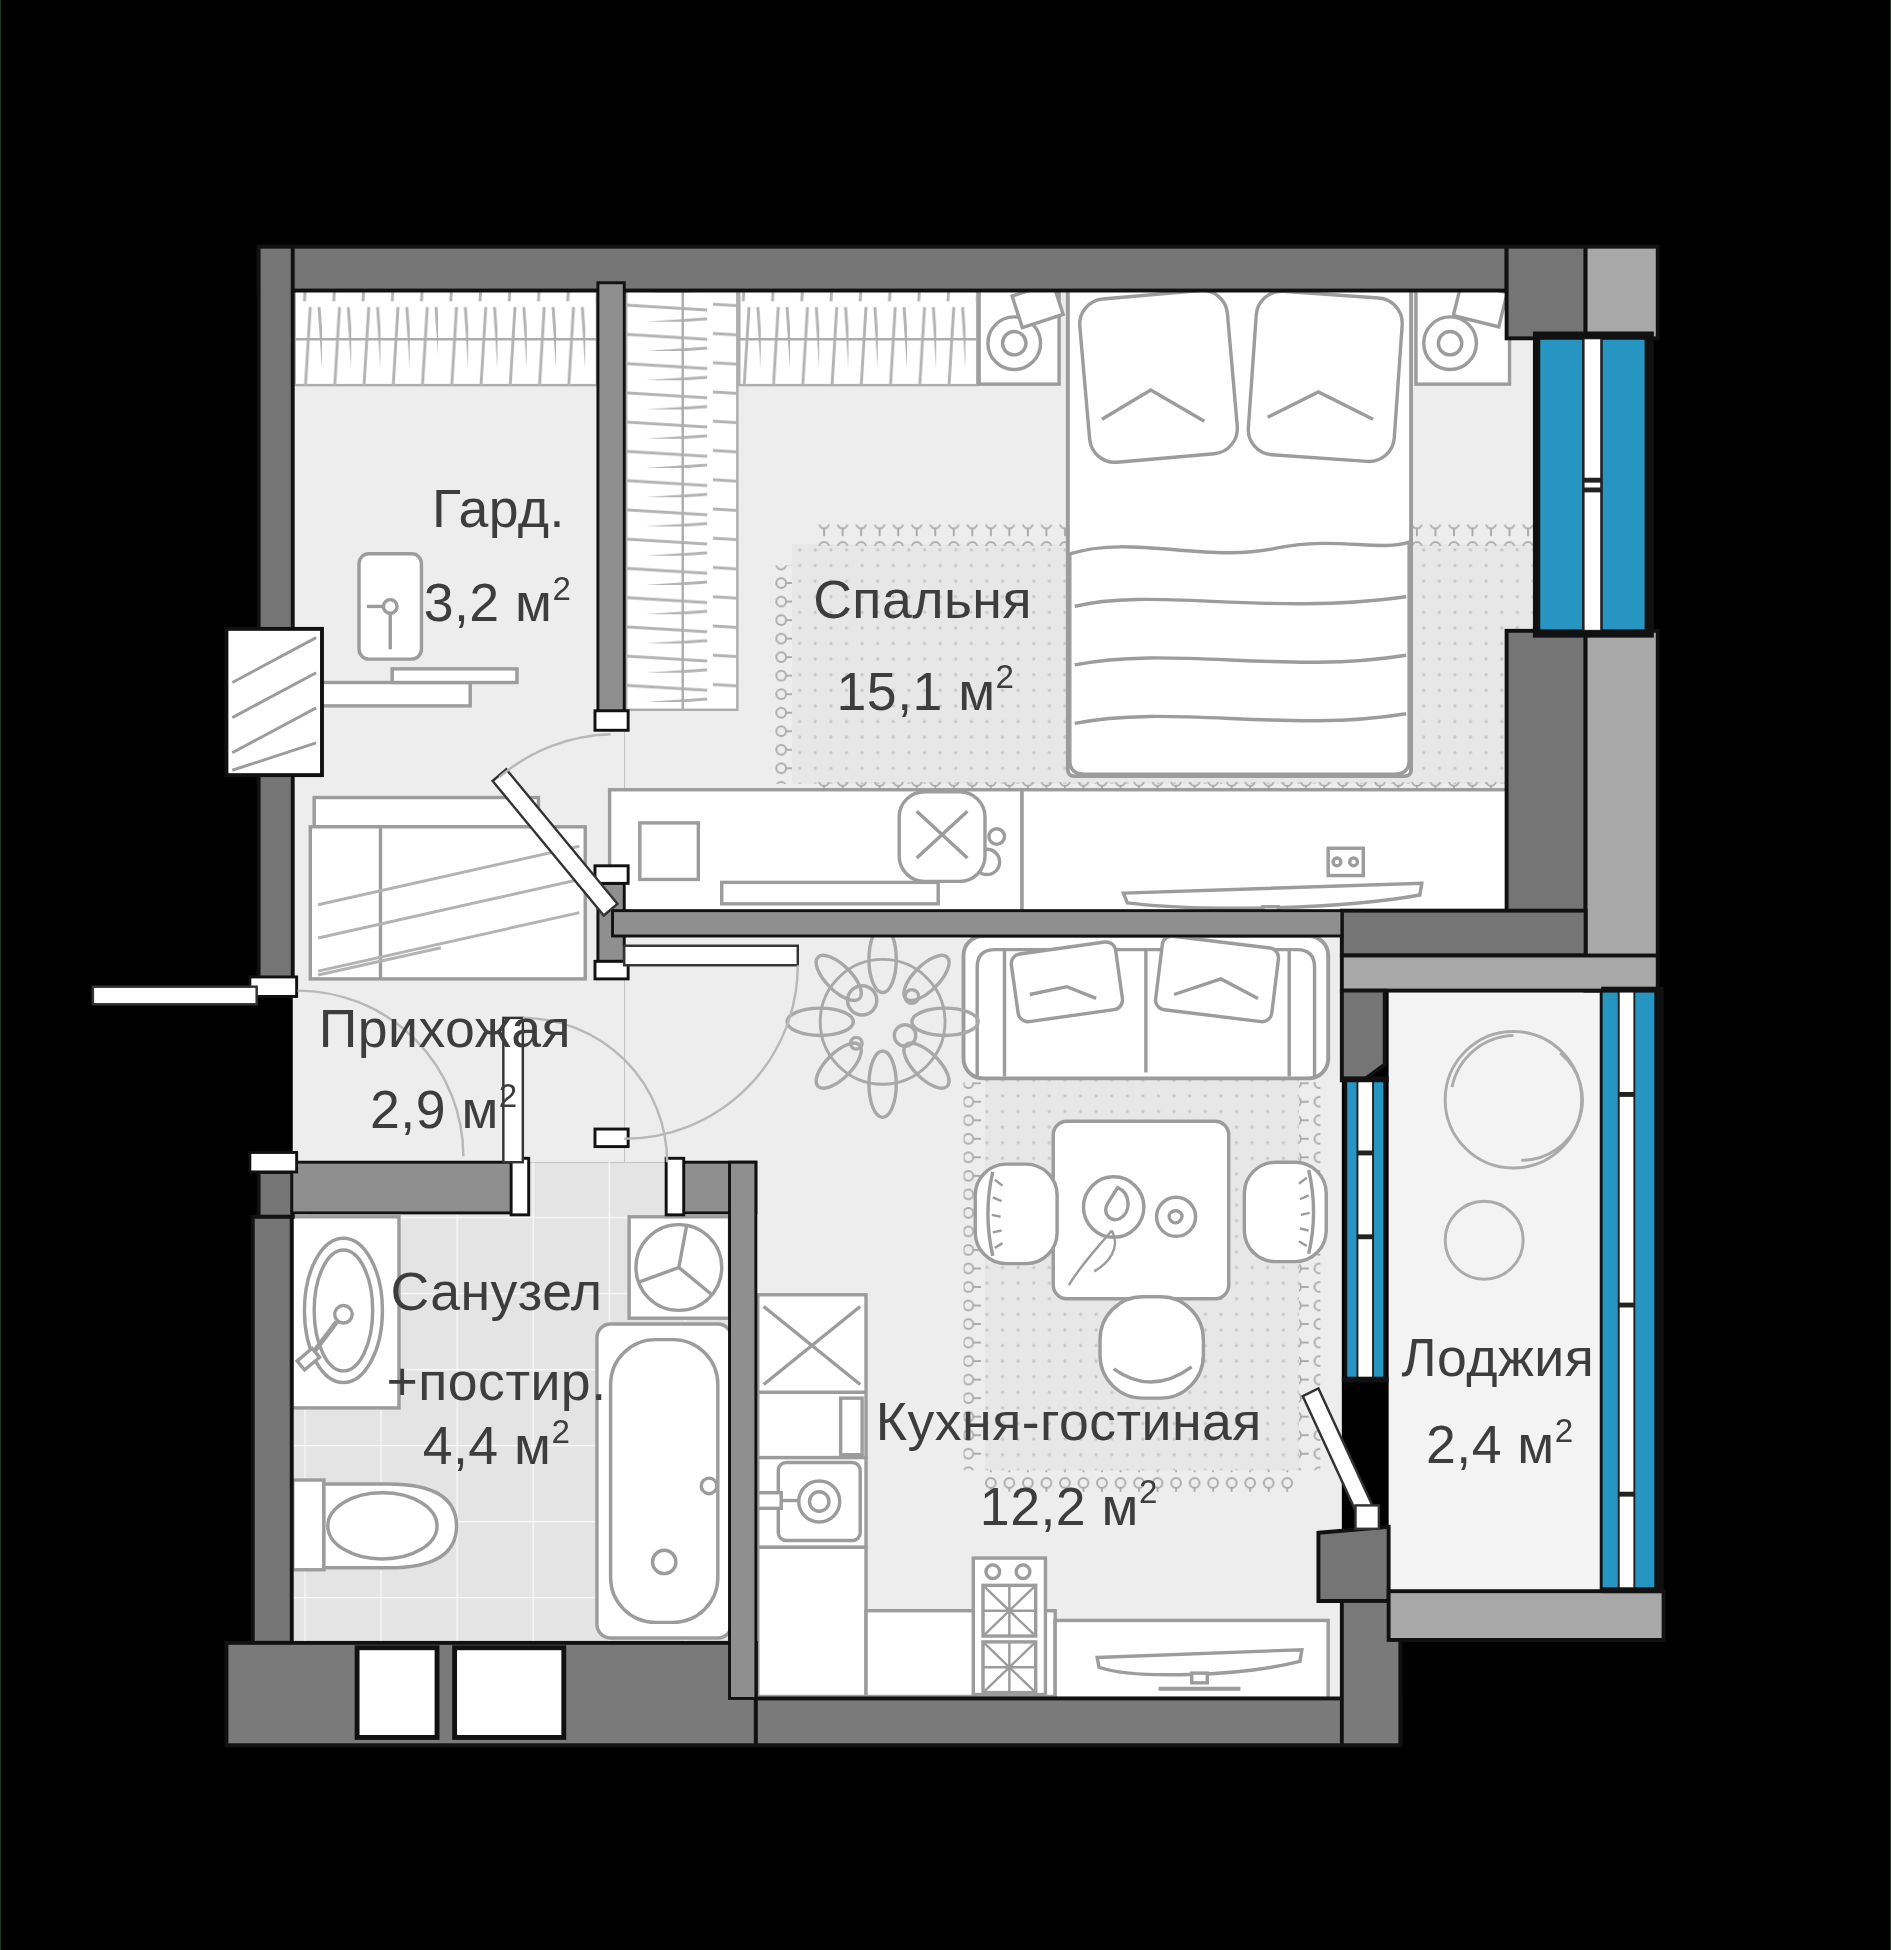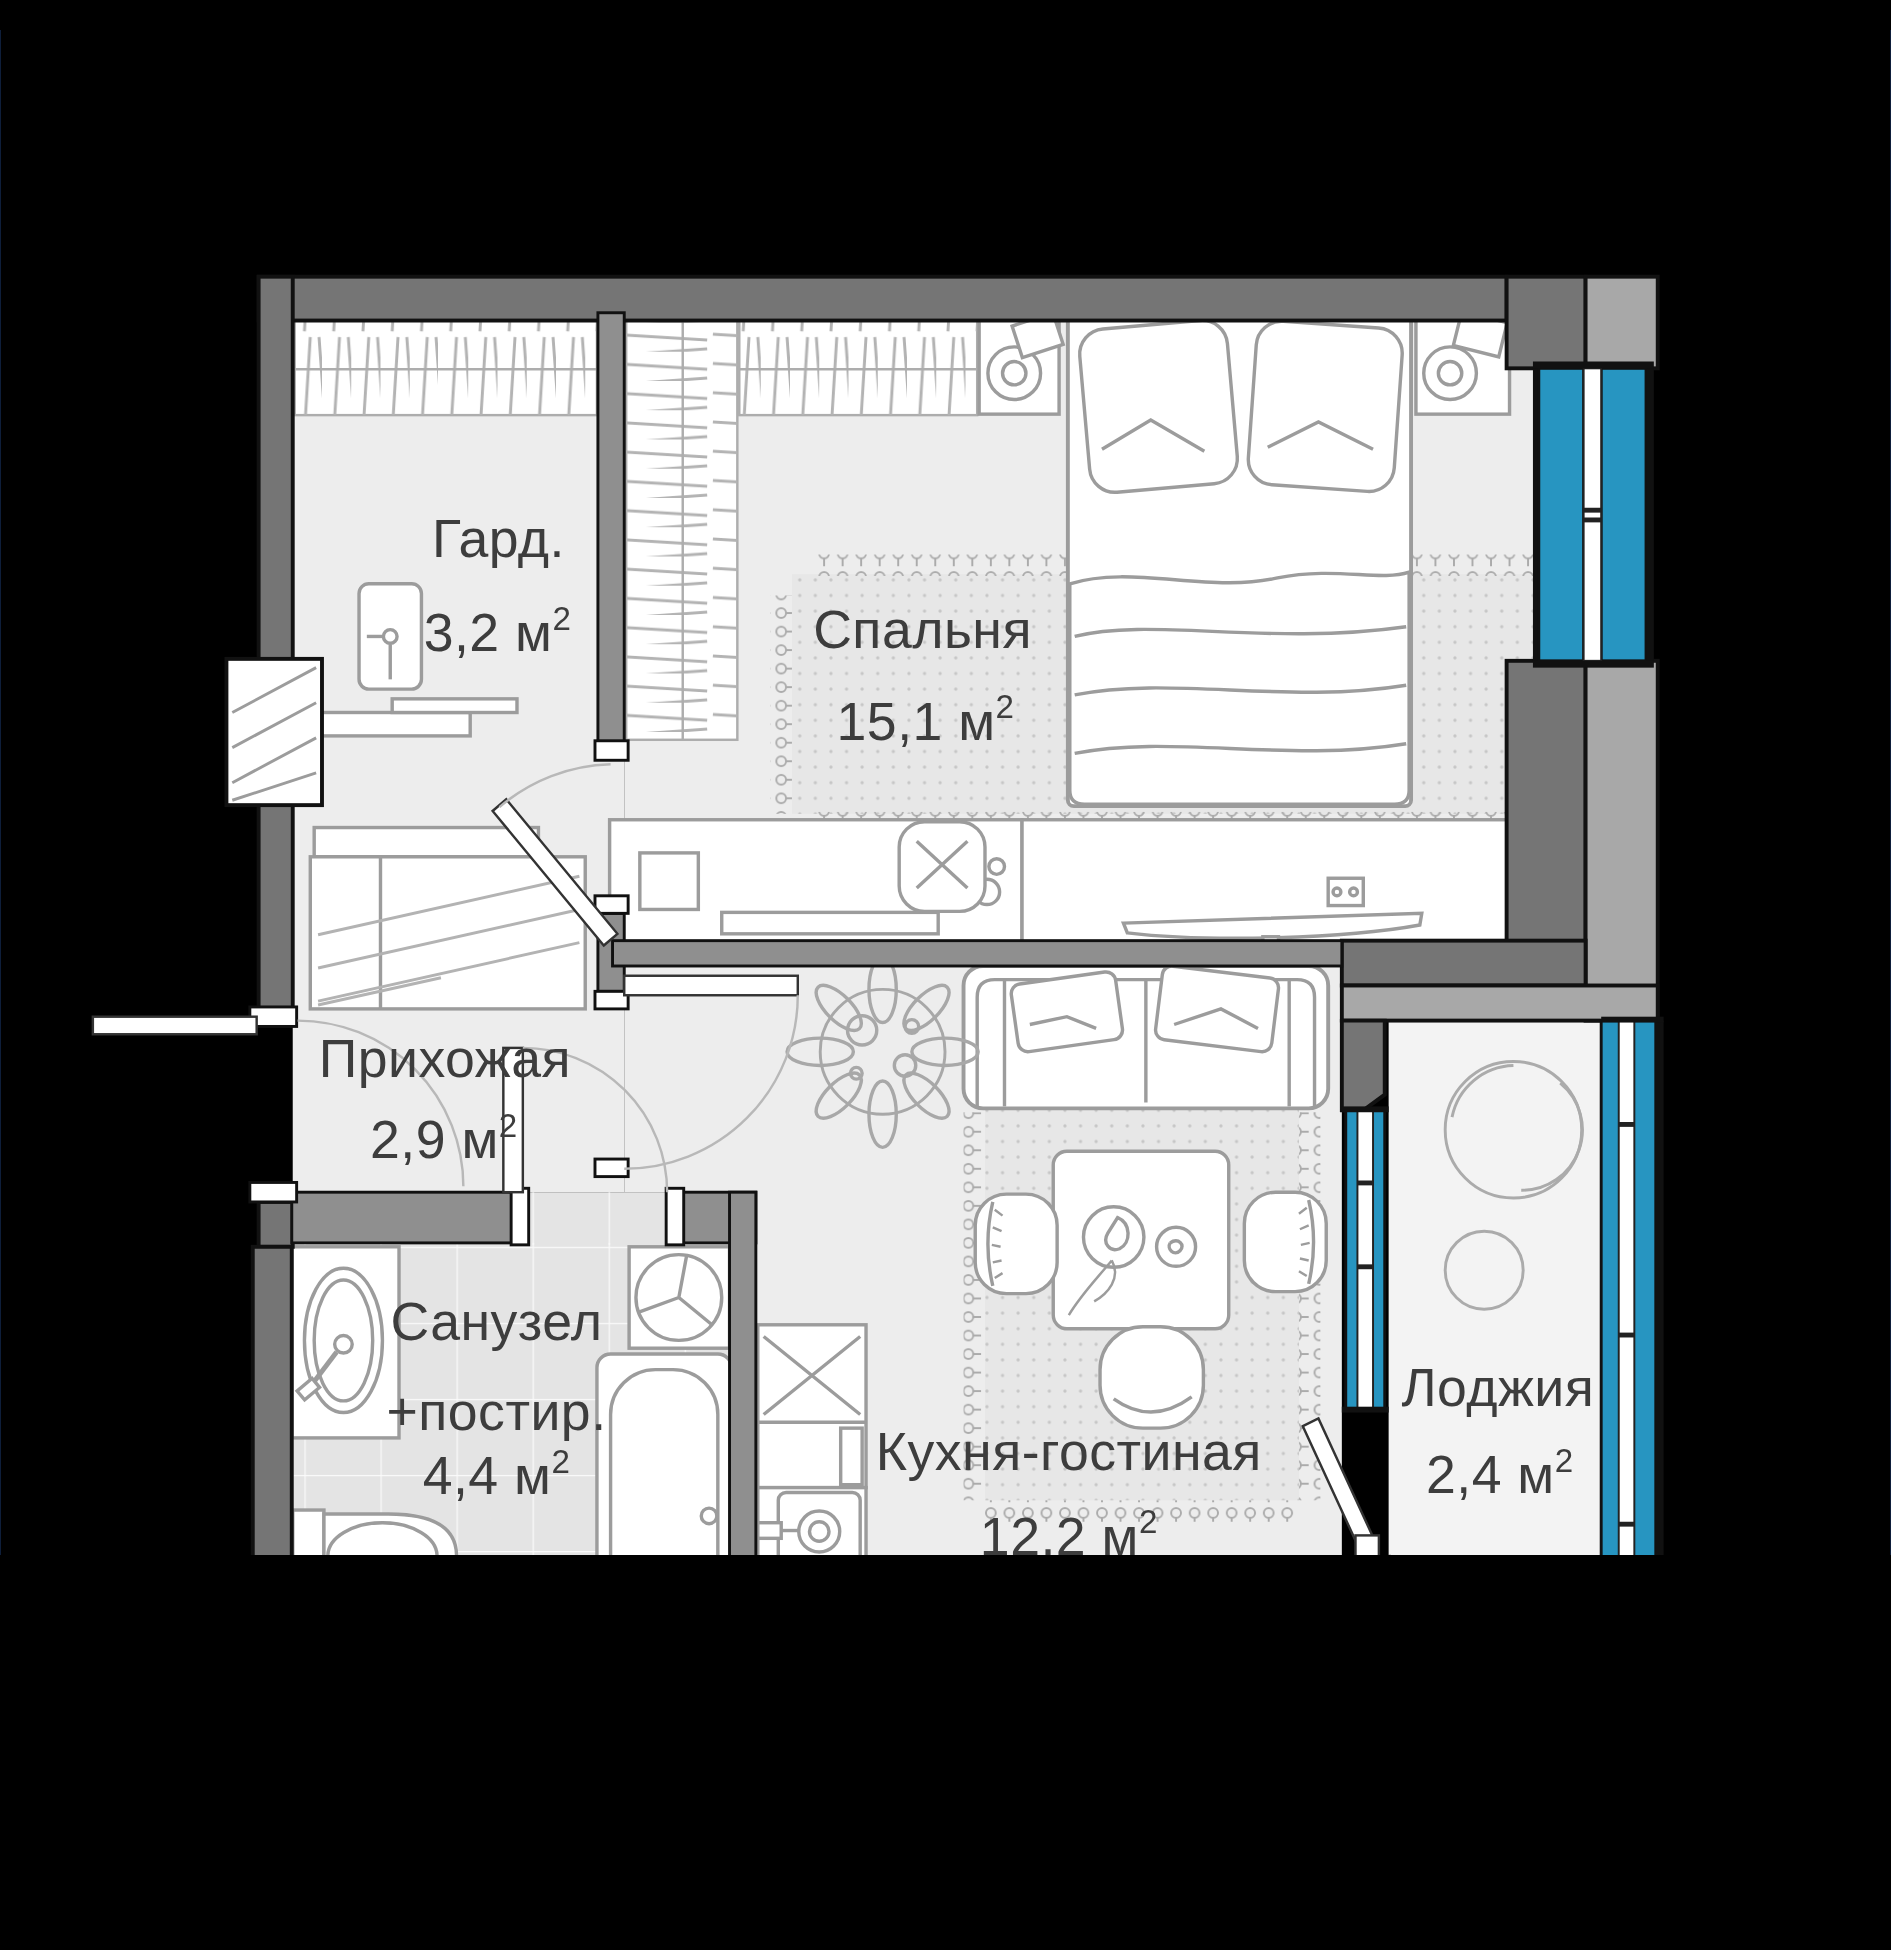--- a/index.html
+++ b/index.html
@@ -1,16 +1,16 @@
 <!DOCTYPE html>
 <html><head>
 <meta charset="utf-8">
 <style>
   html,body{margin:0;padding:0;background:#000;}
-  .stage{width:1891px;height:1525px;background:#3b82f6;position:relative;overflow:hidden;margin-top:30px;}
+  .stage{width:1891px;height:1950px;background:#86efac;position:relative;overflow:hidden;}
   svg{display:block;font-family:"Liberation Sans","DejaVu Sans",sans-serif;}
   text{fill:#3d3d3d;}
   .room-name,.room-area{font-size:55px;letter-spacing:0.5px;}
   .sup{font-size:34px;}
 </style>
 </head>
 <body>
 
 <div class="stage">
 <svg width="1891" height="1950" viewBox="0 0 1939 2000">

